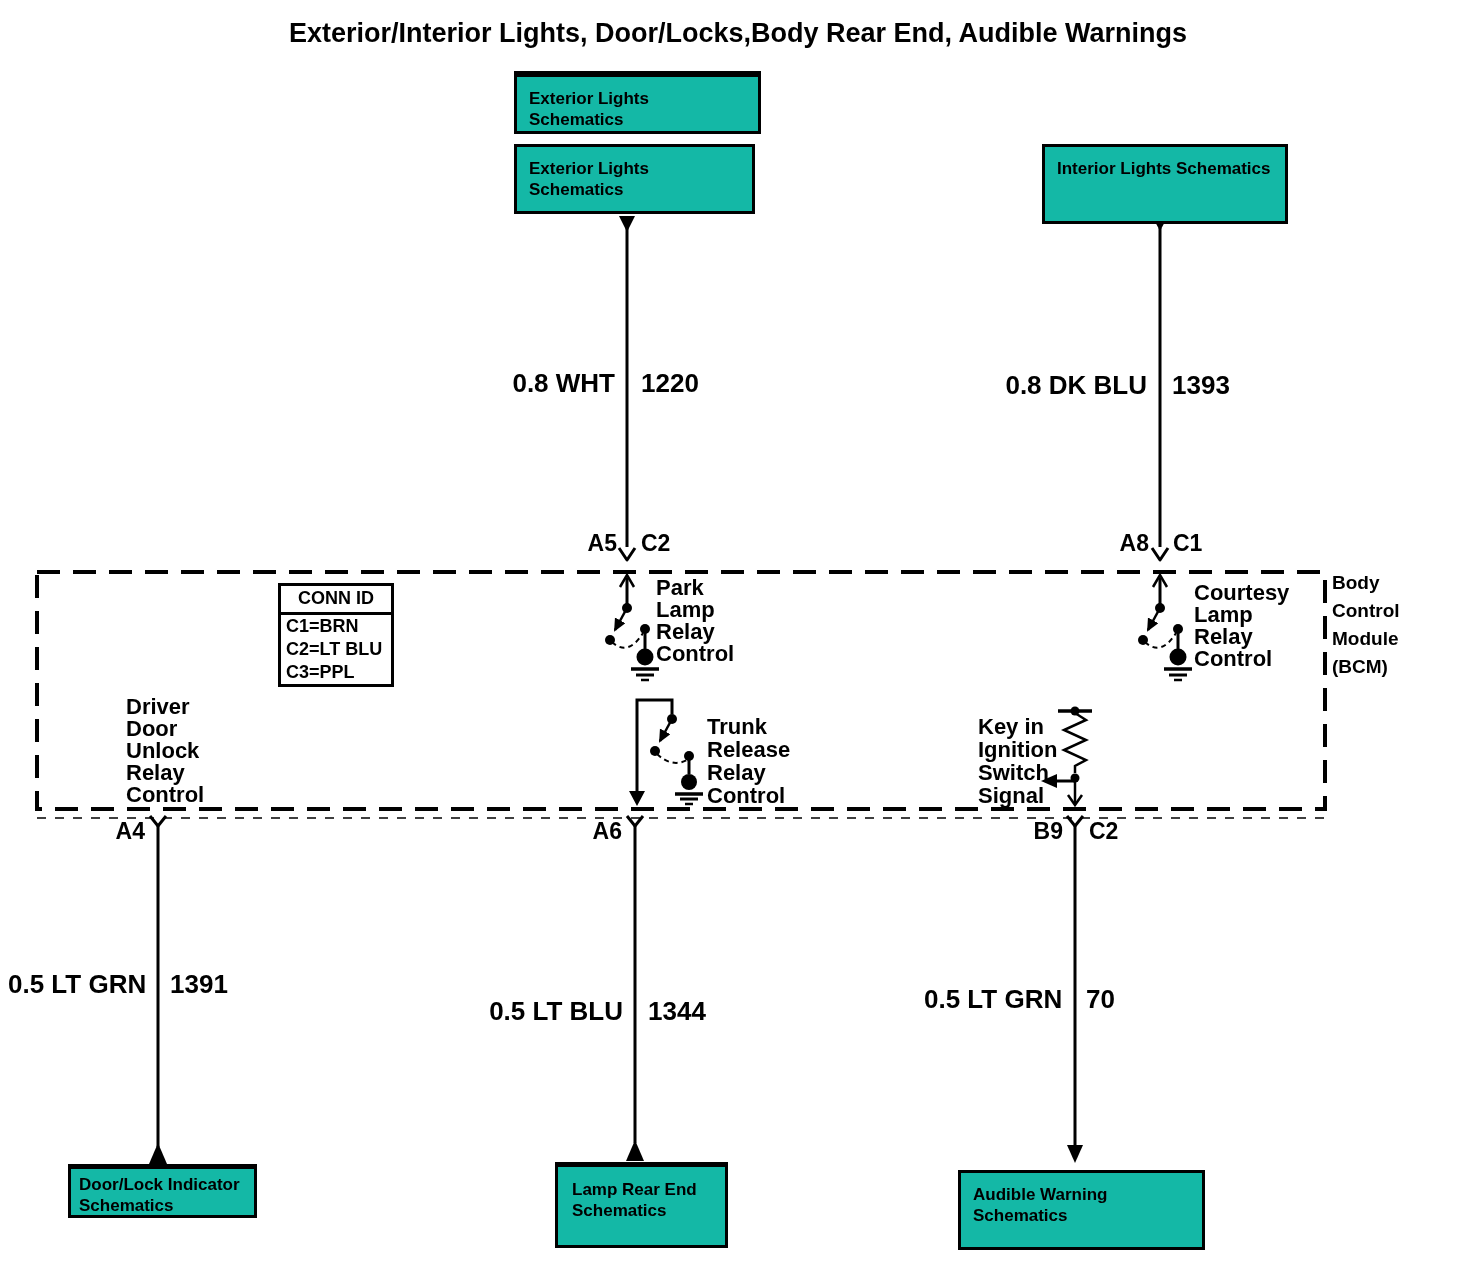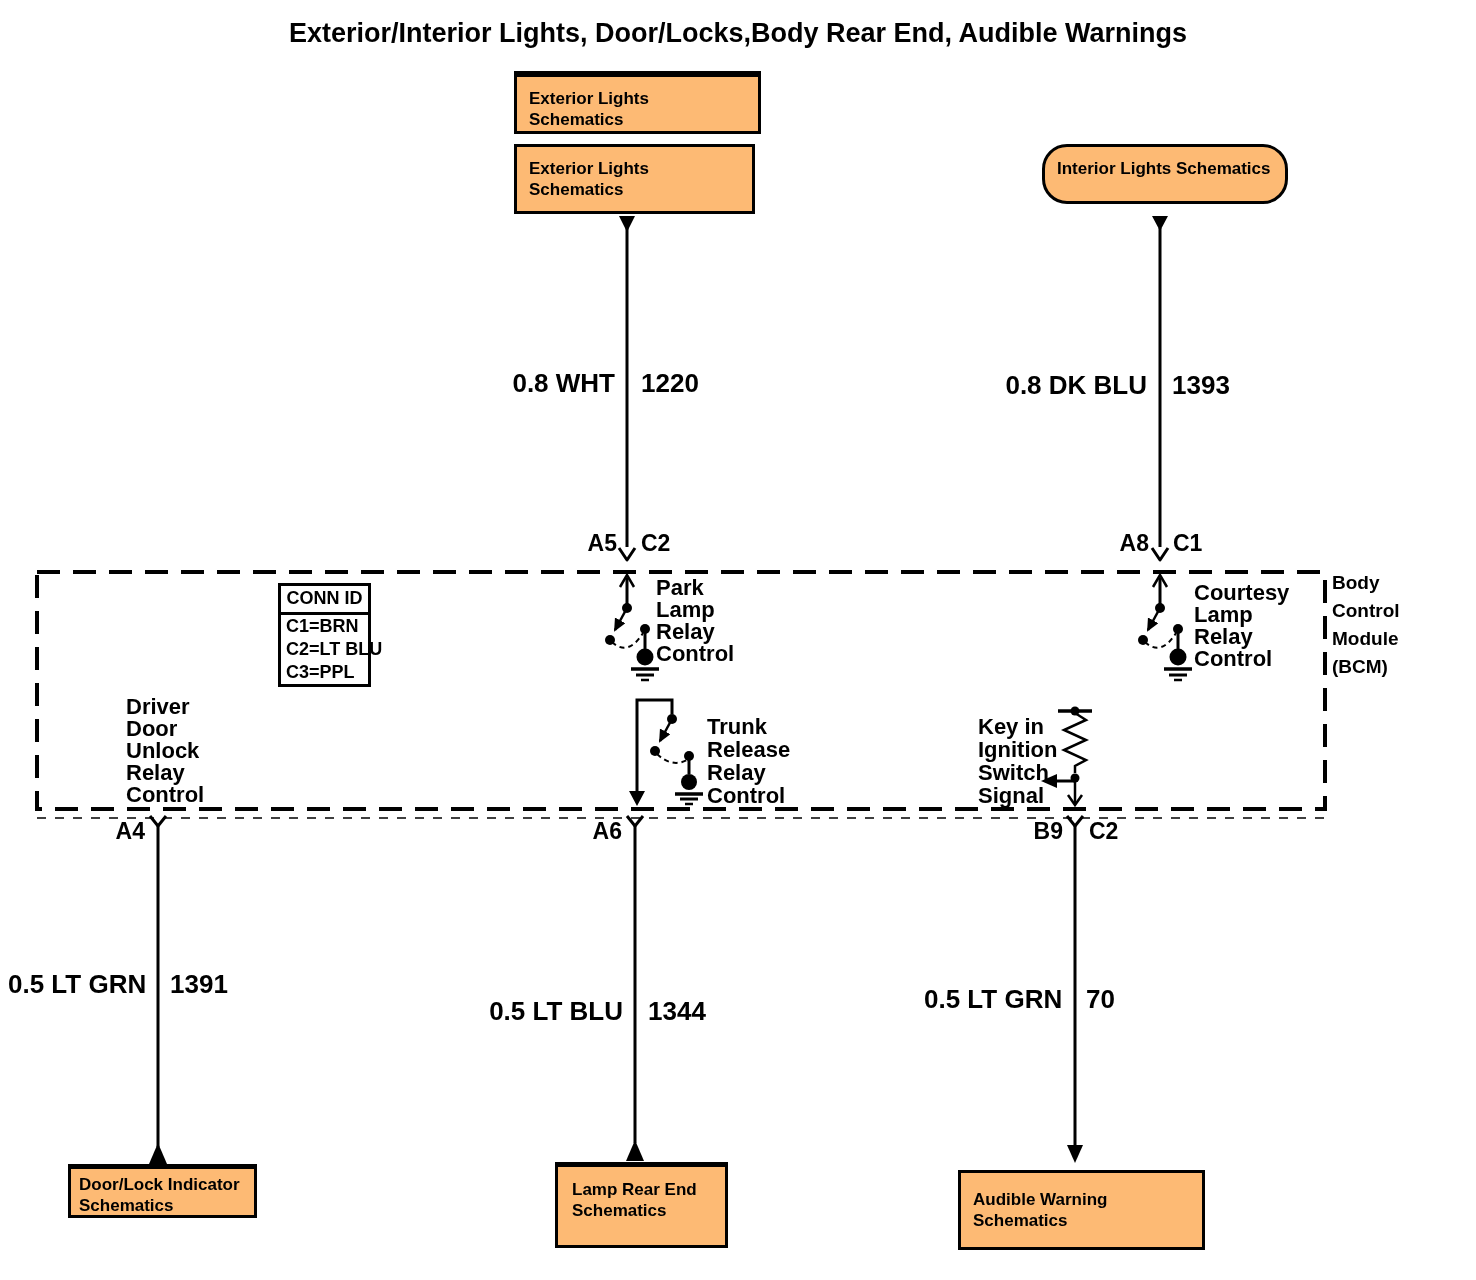--- a/index.html
+++ b/index.html
@@ -3,30 +3,30 @@
 <meta charset="utf-8">
 <style>
   html,body{margin:0;padding:0;background:#fff;}
   #canvas{
     position:relative;width:1476px;height:1280px;background:#ffffff;
     font-family:"Liberation Sans",sans-serif;color:#000;overflow:hidden;margin-top:12px;
   }
   .abs{position:absolute;}
   #title{top:6px;left:0;width:100%;text-align:center;font-size:27px;font-weight:bold;letter-spacing:0;}
   .box{
-    position:absolute;border:3px solid #000;background:#fdba74;box-sizing:border-box;
+    position:absolute;border:3px solid #000;background:#14b8a6;box-sizing:border-box;
     font-size:17px;font-weight:bold;line-height:21px;padding:11px 12px;
   }
   .pin{position:absolute;font-size:23px;font-weight:bold;}
   .wlabel{position:absolute;font-size:26px;font-weight:bold;white-space:nowrap;}
   .ra{text-align:right;}
   .anno{position:absolute;font-size:22px;font-weight:bold;line-height:22px;white-space:nowrap;}
   #bcm-label{position:absolute;left:1332px;top:557px;font-size:19px;font-weight:bold;line-height:28px;}
   #conn-table{
-    position:absolute;left:278px;top:571px;width:93px;border:3px solid #000;
+    position:absolute;left:278px;top:571px;width:116px;border:3px solid #000;
     box-sizing:border-box;background:#fff;font-size:18px;font-weight:bold;
   }
   #conn-table .hdr{border-bottom:3px solid #000;text-align:center;padding:2px 0 3px 0;}
   #conn-table .row{padding:1px 5px;white-space:nowrap;}
   svg{position:absolute;left:0;top:0;}
 </style>
 </head>
 <body>
 
 <div id="canvas">
@@ -135,21 +135,21 @@
   </svg>
 
   <div id="title" class="abs">Exterior/Interior Lights, Door/Locks,Body Rear End, Audible Warnings</div>
 
   <div class="box" style="left:514px;top:59px;width:247px;height:63px;border-top-width:6px;">
     <span>Exterior Lights Schematics</span>
   </div>
   <div class="box" style="left:514px;top:132px;width:241px;height:70px;">
     <span>Exterior Lights Schematics</span>
   </div>
-  <div class="box" style="left:1042px;top:132px;width:246px;height:60px;border-radius:25px;">
+  <div class="box" style="left:1042px;top:132px;width:246px;height:80px;">
     <span>Interior Lights Schematics</span>
   </div>
 
   <div class="wlabel ra" style="left:478px;top:356px;width:137px;">0.8 WHT</div>
   <div class="wlabel" style="left:641px;top:356px;">1220</div>
   <div class="wlabel ra" style="left:975px;top:358px;width:172px;">0.8 DK BLU</div>
   <div class="wlabel" style="left:1172px;top:358px;">1393</div>
 
   <div class="pin ra" style="left:560px;top:518px;width:57px;">A5</div>
   <div class="pin" style="left:641px;top:518px;">C2</div>
@@ -213,17 +213,17 @@
   <div class="wlabel" style="left:648px;top:984px;">1344</div>
   <div class="wlabel ra" style="left:924px;top:972px;width:138px;">0.5 LT GRN</div>
   <div class="wlabel" style="left:1086px;top:972px;">70</div>
 
   <div class="box" style="left:68px;top:1152px;width:189px;height:54px;border-top-width:5px;padding:5px 8px;">
     <span>Door/Lock Indicator Schematics</span>
   </div>
   <div class="box" style="left:555px;top:1150px;width:173px;height:86px;border-top-width:5px;padding:12px 14px;">
     <span>Lamp Rear End Schematics</span>
   </div>
-  <div class="box" style="left:958px;top:1158px;width:247px;height:80px;display:flex;align-items:center;justify-content:center;">
+  <div class="box" style="left:958px;top:1158px;width:247px;height:80px;display:flex;align-items:flex-start;justify-content:center;">
     <span>Audible Warning Schematics</span>
   </div>
 
 </div>
 
 </body></html>

